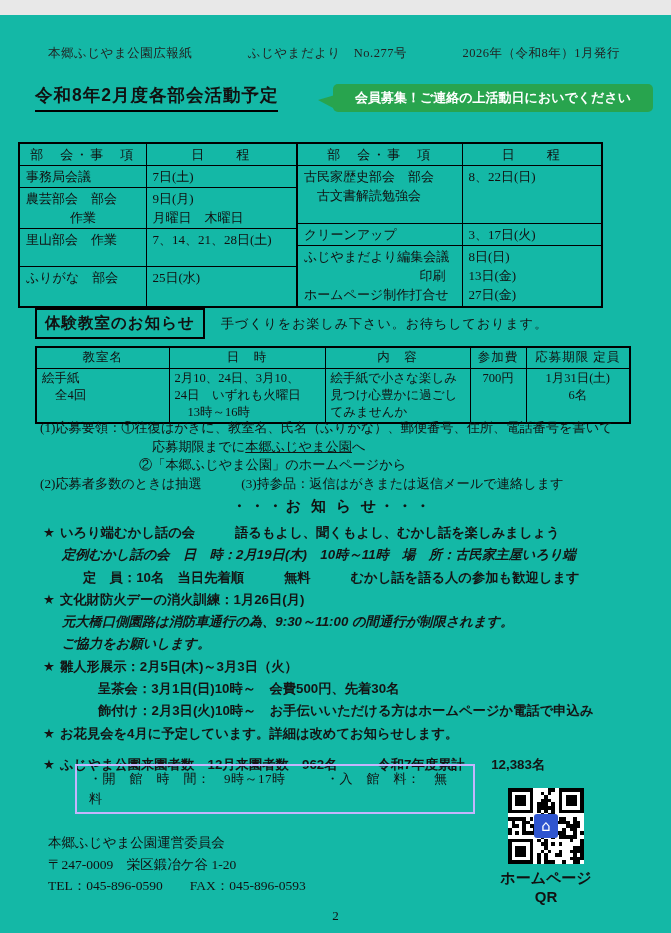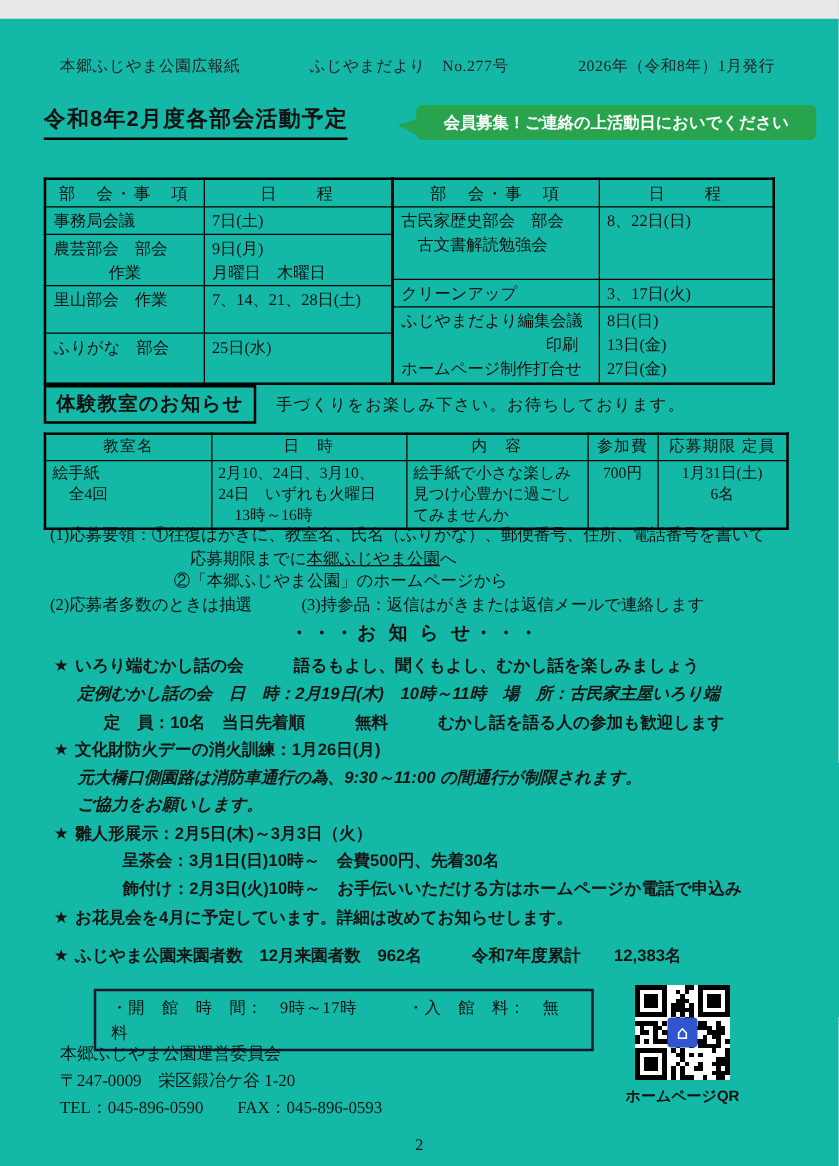--- a/index.html
+++ b/index.html
@@ -27,21 +27,21 @@
     border-radius:5px;display:flex;align-items:center;justify-content:center;
     font-family:"Liberation Sans","DejaVu Sans",sans-serif;
     font-weight:bold;font-size:13px;color:#fff;padding:3px 4px;
   }
   .banner-tail{
     position:absolute;left:-15px;bottom:3px;width:0;height:0;
     border-top:5px solid transparent;border-bottom:9px solid transparent;
     border-right:17px solid #28a44e;
   }
   
-  .tables-row{position:absolute;left:35px;top:127px;display:flex;}
+  .tables-row{position:absolute;left:18px;top:127px;display:flex;}
   table{border-collapse:collapse;table-layout:fixed;}
   .sched{border:2px solid #000;font-size:13px;}
   .sched th,.sched td{
     border:1px solid #000;padding:1px 6px;vertical-align:top;
     line-height:19px;font-weight:normal;
   }
   .sched th{text-align:center;letter-spacing:2px;}
   .sched-left{width:278px;}
   .sched-right{width:305px;margin-left:-2px;}
   .v-mid{vertical-align:middle;}
@@ -76,36 +76,36 @@
     font-weight:600;font-size:13.3px;line-height:22.3px;color:#141414;
   }
   .bullet-line{display:flex;}
   .star{width:17px;flex:none;}
   .sub-a{padding-left:19px;font-style:italic;}
   .sub-b{padding-left:40px;}
   .sub-c{padding-left:55px;}
   .gap-top{margin-top:9px;}
   
   .info-box{
-    position:absolute;left:75px;top:776px;width:372px;
-    border:2px solid #0f172a;padding:3px 12px;
+    position:absolute;left:75px;top:749px;width:372px;
+    border:2px solid #c4b5fd;padding:3px 12px;
     font-size:13px;line-height:20px;letter-spacing:.5px;
   }
   
   .qr-area{position:absolute;left:500px;top:773px;width:92px;text-align:center;}
   .qr-box{position:relative;width:76px;height:76px;margin:0 auto;background:#fff;}
   .qr-box svg{display:block;width:76px;height:76px;}
   .qr-logo{
     position:absolute;left:26px;top:26px;width:24px;height:24px;border-radius:3px;
     display:flex;align-items:center;justify-content:center;
     color:#fff;font-size:15px;font-family:"DejaVu Sans",sans-serif;
   }
   .qr-label{
     margin-top:5px;font-family:"Liberation Sans","DejaVu Sans",sans-serif;
-    font-weight:bold;font-size:12px;
+    font-weight:bold;font-size:15px;
   }
   
   .footer{position:absolute;left:48px;top:817px;font-size:13.5px;line-height:21.5px;}
   .page-num{position:absolute;left:0;top:893px;width:100%;text-align:center;font-size:13px;}
 </style>
 </head>
 <body>
 
 <div class="page">
 

